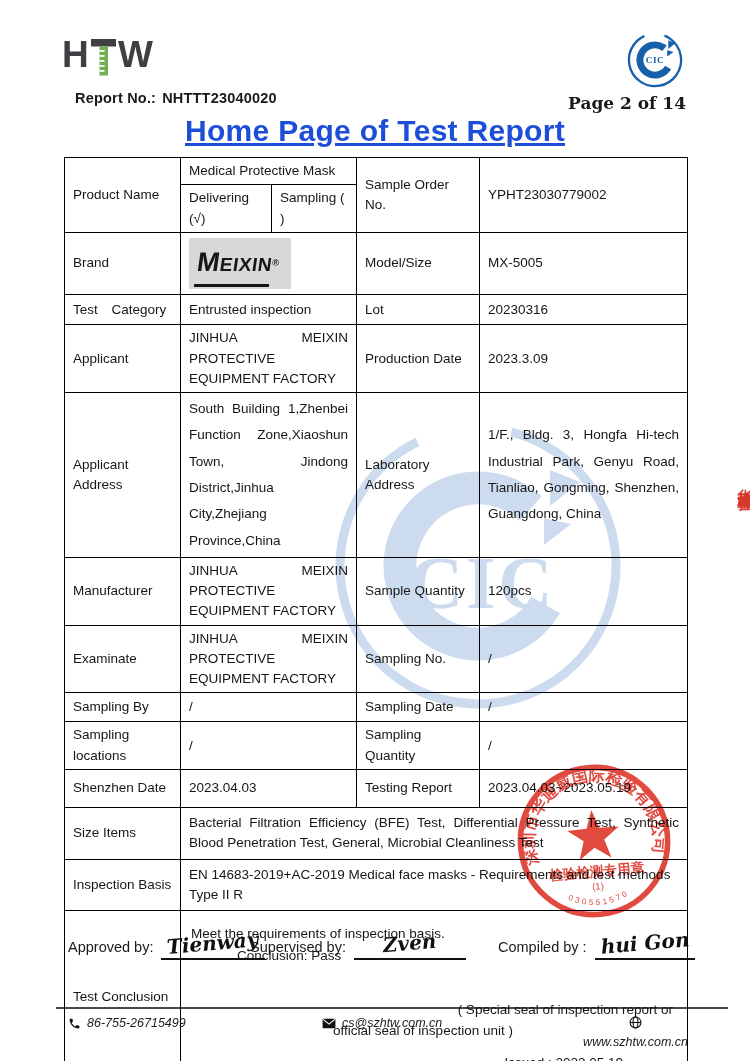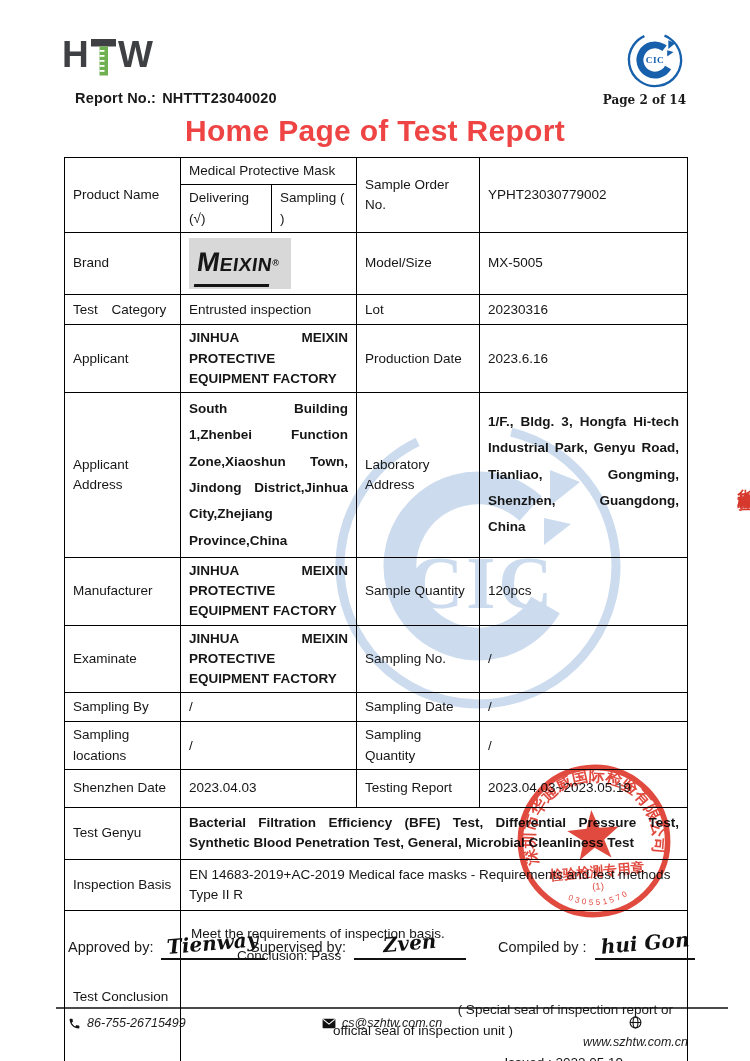--- a/index.html
+++ b/index.html
@@ -4,34 +4,34 @@
 <style>
   * { margin:0; padding:0; box-sizing:border-box; }
   body { background:#fff; font-family:"Liberation Sans", sans-serif; color:#1a1a1a; }
   .page { position:relative; width:750px; height:1061px; margin:0 auto; background:#fff; overflow:hidden; }
 
   
   .htw-logo { position:absolute; left:62px; top:34px; width:100px; height:46px; }
   .cic-logo { position:absolute; left:626px; top:31px; width:58px; height:58px; }
   .report-no { position:absolute; left:75px; top:90px; font-size:14.5px; font-weight:600; letter-spacing:.2px; }
   .report-no span { margin-right:6px; }
-  .page-info { position:absolute; right:64px; top:93px; font-size:12px; font-weight:700; font-family:"DejaVu Serif", serif; }
+  .page-info { position:absolute; right:64px; top:93px; font-size:17px; font-weight:700; font-family:"DejaVu Serif", serif; }
   .title { position:absolute; left:0; top:114px; width:100%; text-align:center;
-           font-size:30px; font-weight:700; letter-spacing:.3px; color:#ef4444; }
+           font-size:30px; font-weight:700; letter-spacing:.3px; color:#1d4ed8;text-decoration:underline; }
 
   
   .watermark { position:absolute; left:328px; top:416px; width:300px; height:300px; z-index:0; }
 
   
   table.report { position:absolute; left:64px; top:157px; width:623px; z-index:2;
                  border-collapse:collapse; table-layout:fixed; background:transparent; }
   table.report td { border:1.7px solid #000; padding:3px 8px; font-size:13.5px;
                     vertical-align:middle; line-height:1.5; color:#161616; }
   td.lbl { font-weight:500; }
-  td.justify { text-align:justify;font-weight:bold; }
+  td.justify { text-align:justify; }
   td.pre { white-space:pre-wrap; }
   td.wide-space { word-spacing:10px; }
   .meixin-box { display:inline-block; background:#d8d8d8; padding:4px 12px 3px 8px; margin:2px 0; }
   .meixin-inner { display:inline-block; transform:skewX(-8deg); }
   .meixin-text { display:inline-block; font-weight:900; font-size:19px; letter-spacing:.5px;
                  border-bottom:3px solid #141414; padding-bottom:1px; }
   .meixin-text::first-letter { font-size:27px; }
   .meixin-reg { font-size:9px; vertical-align:super; font-weight:700; }
   .concl-line1 { padding:10px 0 0 2px; }
   .concl-line2 { padding:2px 0 0 48px; }
@@ -135,21 +135,21 @@
     <tr style="height:30px">
       <td class="lbl wide-space">Test Category</td>
       <td colspan="2">Entrusted inspection</td>
       <td class="lbl">Lot</td>
       <td>20230316</td>
     </tr>
     <tr style="height:38px">
       <td class="lbl">Applicant</td>
       <td colspan="2" class="justify">JINHUA MEIXIN PROTECTIVE EQUIPMENT FACTORY</td>
       <td class="lbl">Production Date</td>
-      <td>2023.6.16</td>
+      <td>2023.3.09</td>
     </tr>
     <tr style="height:129px">
       <td class="lbl">Applicant Address</td>
       <td colspan="2" class="justify" style="line-height:1.95">South Building 1,Zhenbei Function Zone,Xiaoshun Town, Jindong District,Jinhua City,Zhejiang Province,China</td>
       <td class="lbl">Laboratory Address</td>
       <td class="justify" style="line-height:1.95">1/F., Bldg. 3, Hongfa Hi-tech Industrial Park, Genyu Road, Tianliao, Gongming, Shenzhen, Guangdong, China</td>
     </tr>
     <tr style="height:41px">
       <td class="lbl">Manufacturer</td>
       <td colspan="2" class="justify">JINHUA MEIXIN PROTECTIVE EQUIPMENT FACTORY</td>
@@ -174,21 +174,21 @@
       <td class="lbl">Sampling Quantity</td>
       <td>/</td>
     </tr>
     <tr style="height:38px">
       <td class="lbl">Shenzhen Date</td>
       <td colspan="2">2023.04.03</td>
       <td class="lbl">Testing Report</td>
       <td>2023.04.03~2023.05.19</td>
     </tr>
     <tr style="height:52px">
-      <td class="lbl">Test Genyu</td>
+      <td class="lbl">Size Items</td>
       <td colspan="4" class="justify">Bacterial Filtration Efficiency (BFE) Test, Differential Pressure Test, Synthetic Blood Penetration Test, General, Microbial Cleanliness Test</td>
     </tr>
     <tr style="height:51px">
       <td class="lbl">Inspection Basis</td>
       <td colspan="4">EN 14683-2019+AC-2019 Medical face masks - Requirements and test methods Type II R</td>
     </tr>
     <tr style="height:145px">
       <td class="lbl">Test Conclusion</td>
       <td colspan="4" style="vertical-align:top">
         <div class="concl-line1">Meet the requirements of inspection basis.</div>

